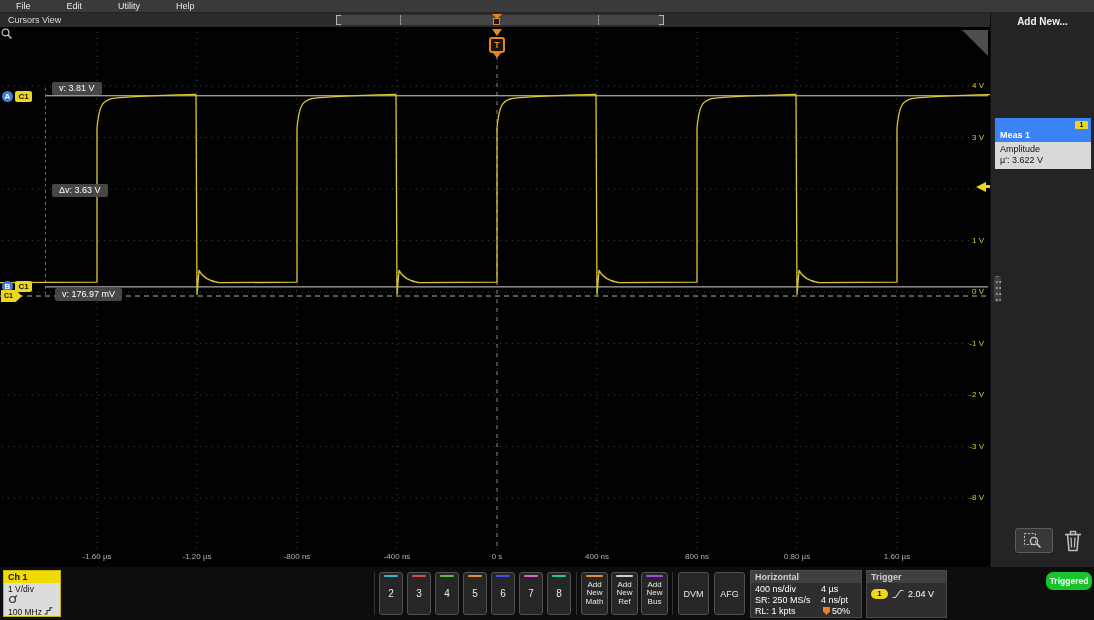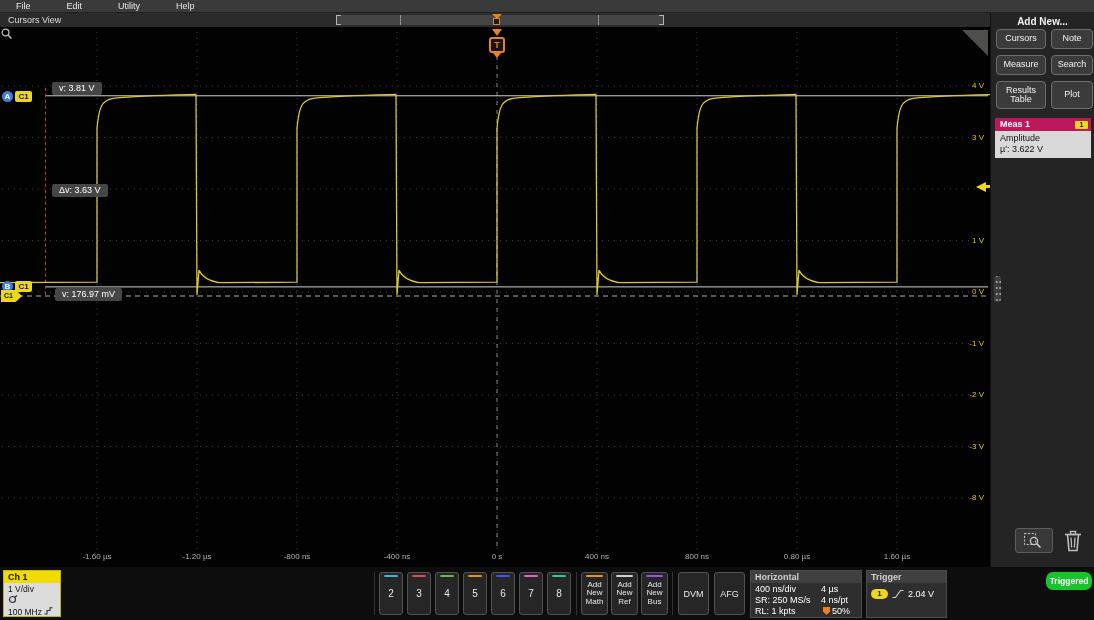--- a/index.html
+++ b/index.html
@@ -34,21 +34,21 @@
   .trig-arrow-head{position:absolute;left:976px;width:0;height:0;border-top:5px solid transparent;border-bottom:5px solid transparent;border-right:10px solid #ecd71e;}
   .trig-arrow-tail{position:absolute;left:986px;width:11px;height:3px;background:#ecd71e;}
   .corner-grip{position:absolute;right:2px;top:3px;width:0;height:0;border-top:26px solid #4e4e4c;border-left:26px solid transparent;}
   .corner-mag{position:absolute;right:3px;top:5px;}
   
   .sidepanel{position:absolute;left:990px;top:13px;width:104px;height:554px;background:#242424;border-left:1px solid #111;}
   .sp-header{margin-top:3px;text-align:center;font-size:10px;font-weight:bold;color:#f0f0f0;}
   .sp-grid{position:absolute;left:5px;top:16px;display:grid;grid-template-columns:50px 42px;grid-template-rows:20px 20px 28px;gap:6px 5px;}
   .spbtn{background:#3b3b3b;border:1px solid #6e6e6e;border-radius:4px;color:#f2f2f2;font-size:9px;display:flex;align-items:center;justify-content:center;text-align:center;line-height:9.5px;cursor:pointer;}
   .meas{position:absolute;left:4px;top:105px;width:96px;}
-  .meas-h{background:#be185d;color:#fff;font-size:9px;font-weight:bold;padding:1px 5px;height:13px;position:relative;}
+  .meas-h{background:#3b82f6;color:#fff;font-size:9px;font-weight:bold;padding:12px 5px;height:13px;position:relative;}
   .meas-badge{position:absolute;right:3px;top:2.5px;width:13px;height:8px;background:#ecd71e;color:#111;font-size:7px;font-weight:bold;text-align:center;line-height:8px;border-radius:1px;}
   .meas-b{background:#d9d9d9;color:#111;font-size:9px;line-height:11px;padding:2px 5px 3px 5px;}
   .divider-grip{position:absolute;left:3px;top:263px;width:7px;height:26px;background:#3d3d3d;border-radius:3px;
     background-image:radial-gradient(circle,#9a9a9a 0.8px,transparent 1.1px);background-size:3.5px 6px;background-position:1px 3px;}
   .sp-zoombtn{position:absolute;left:24px;top:515px;width:38px;height:25px;background:#383838;border:1px solid #5c5c5c;border-radius:3px;display:flex;align-items:center;justify-content:center;cursor:pointer;}
   .sp-trash{position:absolute;left:70px;top:516px;width:24px;height:24px;cursor:pointer;}
   
   .footer{position:absolute;left:0;top:567px;width:1094px;height:53px;background:#0d0d0d;}
   .fdiv{position:absolute;top:5px;height:43px;width:1px;background:#333;}
   .ch1{position:absolute;left:3px;top:3px;width:58px;height:47px;border:1px solid #c8b400;cursor:pointer;}
@@ -157,28 +157,20 @@
       <div class="ylabel" style="top: 208.5px;">1 V</div>
       <div class="ylabel" style="top: 260px;">0 V</div>
       <div class="ylabel" style="top: 311.5px;">-1 V</div>
       <div class="ylabel" style="top: 363px;">-2 V</div>
       <div class="ylabel" style="top: 414.5px;">-3 V</div>
       <div class="ylabel" style="top: 466px;">-8 V</div>
     </div>
 
   <div class="sidepanel">
     <div class="sp-header">Add New...</div>
-    <div class="sp-grid" id="spgrid">
-        <div class="spbtn">Cursors</div>
-        <div class="spbtn">Note</div>
-        <div class="spbtn">Measure</div>
-        <div class="spbtn">Search</div>
-        <div class="spbtn">Results Table</div>
-        <div class="spbtn">Plot</div>
-      </div>
     <div class="meas">
       <div class="meas-h">
         <span>Meas 1</span>
         <span class="meas-badge">1</span>
       </div>
       <div class="meas-b">
         <div>Amplitude</div>
         <div>µ': 3.622 V</div>
       </div>
     </div>

